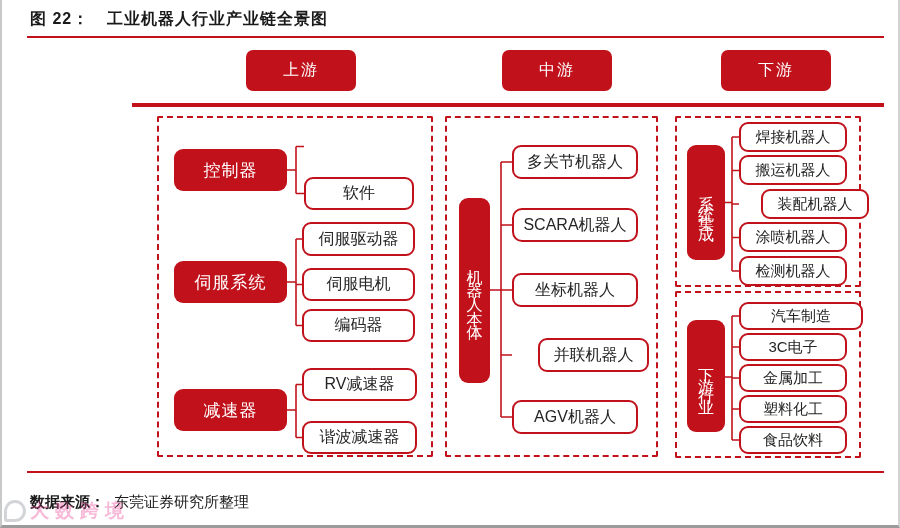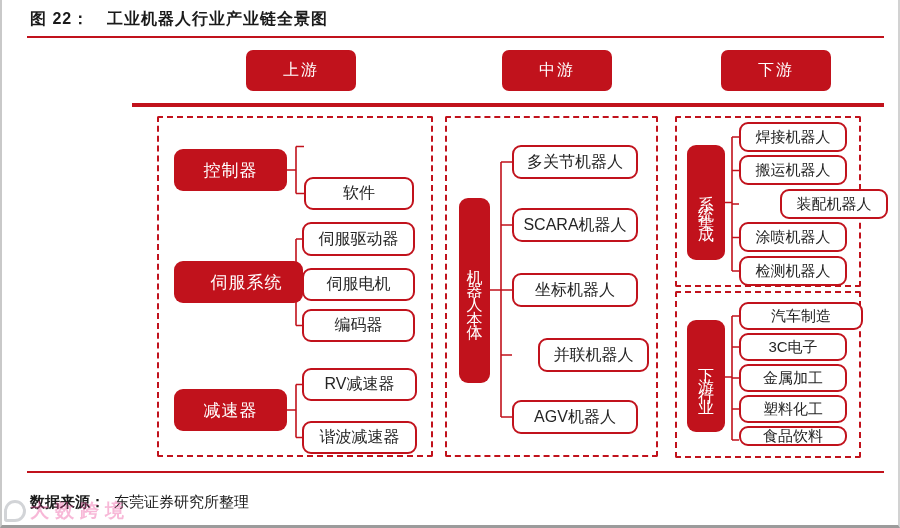--- a/index.html
+++ b/index.html
@@ -81,21 +81,21 @@
       M294 239 V325.5 M285 282 H294 M294 239 H300 M294 284.5 H300 M294 325.5 H300
       M294 384.5 V437.5 M285 410 H294 M294 384.5 H300 M294 437.5 H300
       M499 162 V417 M488 290 H499 M499 162 H510 M499 225 H510 M499 290 H510 M499 355 H510 M499 417 H510
       M730 137 V271 M723 202.5 H730 M730 137 H737 M730 170.5 H737 M730 204 H737 M730 237.5 H737 M730 271 H737
       M730 316 V440 M723 377 H730 M730 316 H737 M730 347 H737 M730 378 H737 M730 409 H737 M730 440 H737"></path>
   </svg>
 
   <div class="node-red" style="left:172px;top:149px;width:113px;height:42px;">控制器</div>
   <div class="node-white" style="left:302px;top:177px;width:110px;height:33px;">软件</div>
 
-  <div class="node-red" style="left:172px;top:261px;width:113px;height:42px;padding-left:16px;">伺服系统</div>
+  <div class="node-red" style="left:172px;top:261px;width:113px;height:42px;">伺服系统</div>
   <div class="node-white" style="left:300px;top:222px;width:113px;height:34px;">伺服驱动器</div>
   <div class="node-white" style="left:300px;top:268px;width:113px;height:33px;">伺服电机</div>
   <div class="node-white" style="left:300px;top:309px;width:113px;height:33px;">编码器</div>
 
   <div class="node-red" style="left:172px;top:389px;width:113px;height:42px;">减速器</div>
   <div class="node-white" style="left:300px;top:368px;width:115px;height:33px;">RV减速器</div>
   <div class="node-white" style="left:300px;top:421px;width:115px;height:33px;">谐波减速器</div>
 
   <div class="node-red" style="left:457px;top:198px;width:31px;height:185px;font-size:16px;">
     <span class="vtext5">机器人本体</span>
@@ -104,32 +104,32 @@
   <div class="node-white" style="left:510px;top:208px;width:126px;height:34px;border-radius:10px;">SCARA机器人</div>
   <div class="node-white" style="left:510px;top:273px;width:126px;height:34px;">坐标机器人</div>
   <div class="node-white" style="left:496px;top:338px;width:111px;height:34px;margin-left:40px;">并联机器人</div>
   <div class="node-white" style="left:510px;top:400px;width:126px;height:34px;">AGV机器人</div>
 
   <div class="node-red" style="left:685px;top:145px;width:38px;height:115px;font-size:16px;">
     <span class="vtext">系统集成</span>
   </div>
   <div class="node-white" style="left:737px;top:122px;width:108px;height:30px;font-size:15px;">焊接机器人</div>
   <div class="node-white" style="left:737px;top:155px;width:108px;height:30px;font-size:15px;">搬运机器人</div>
-  <div class="node-white" style="left:778px;top:189px;width:108px;height:30px;font-size:15px;">装配机器人</div>
+  <div class="node-white" style="left:759px;top:189px;width:108px;height:30px;font-size:15px;">装配机器人</div>
   <div class="node-white" style="left:737px;top:222px;width:108px;height:30px;font-size:15px;">涂喷机器人</div>
   <div class="node-white" style="left:737px;top:256px;width:108px;height:30px;font-size:15px;">检测机器人</div>
 
   <div class="node-red" style="left:685px;top:320px;width:38px;height:112px;font-size:16px;">
     <span class="vtext">下游行业</span>
   </div>
   <div class="node-white" style="left:737px;top:302px;width:124px;height:28px;font-size:15px;">汽车制造</div>
   <div class="node-white" style="left:737px;top:333px;width:108px;height:28px;font-size:15px;">3C电子</div>
   <div class="node-white" style="left:737px;top:364px;width:108px;height:28px;font-size:15px;">金属加工</div>
   <div class="node-white" style="left:737px;top:395px;width:108px;height:28px;font-size:15px;">塑料化工</div>
-  <div class="node-white" style="left:737px;top:426px;width:108px;height:20px;font-size:15px;">食品饮料</div>
+  <div class="node-white" style="left:737px;top:426px;width:108px;height:28px;font-size:15px;">食品饮料</div>
 
   <div class="hr-red" style="left:25px;top:471px;width:857px;height:2px;"></div>
   <span class="footer-label">数据来源：</span>
   <span class="footer-text">东莞证券研究所整理</span>
 
   <div class="watermark">
     <span class="wm-logo"></span>
     <span class="wm-text">大数跨境</span>
   </div>
 

